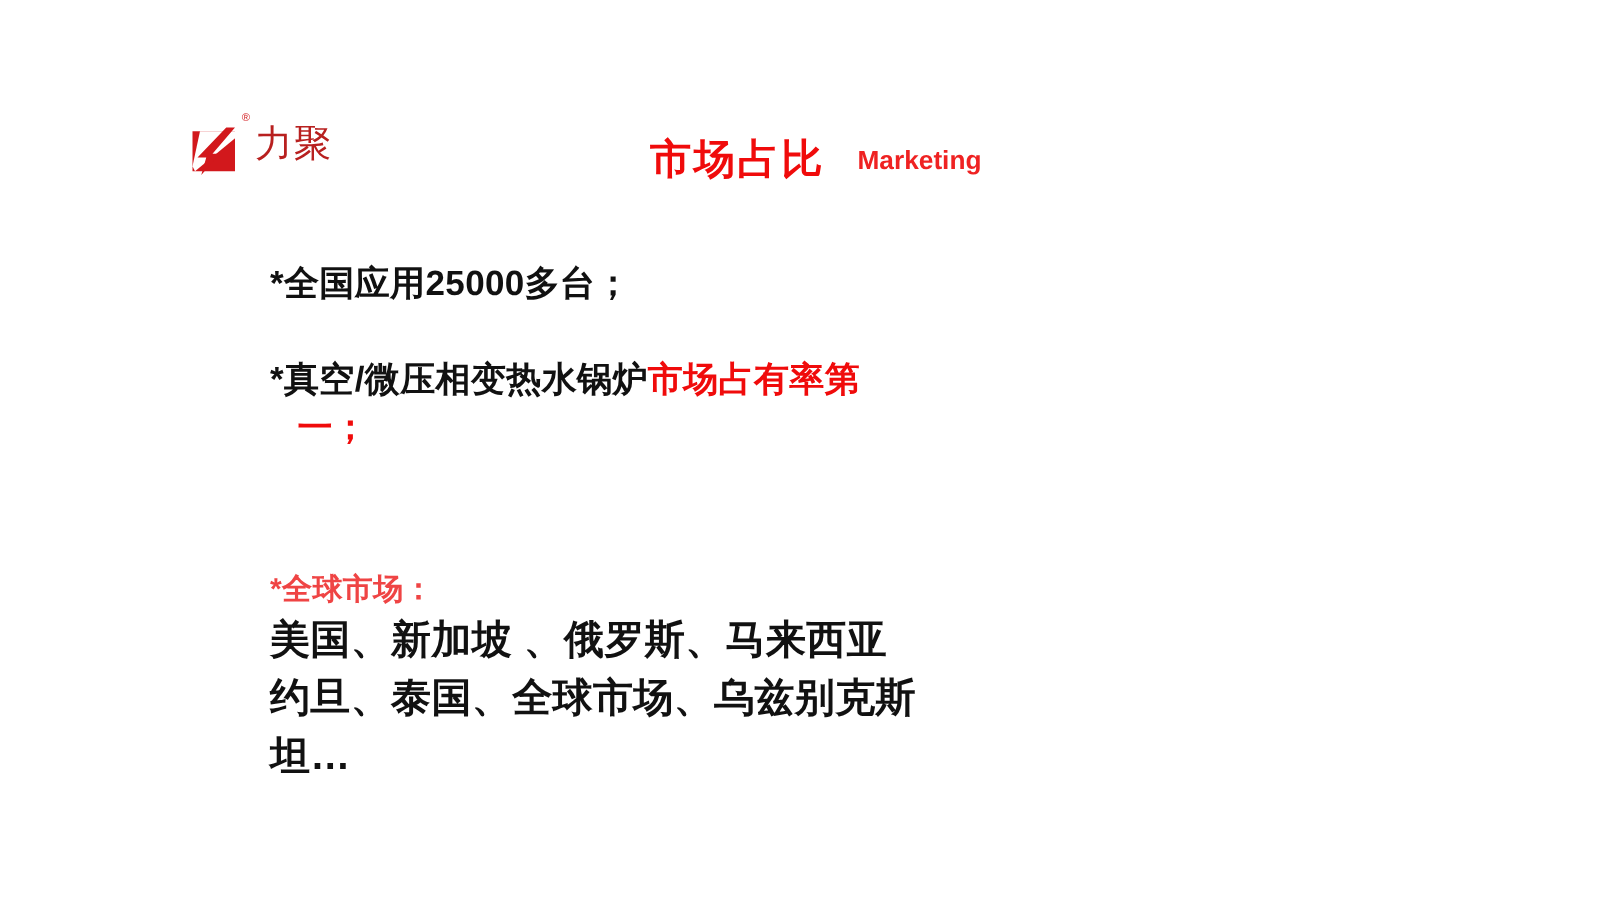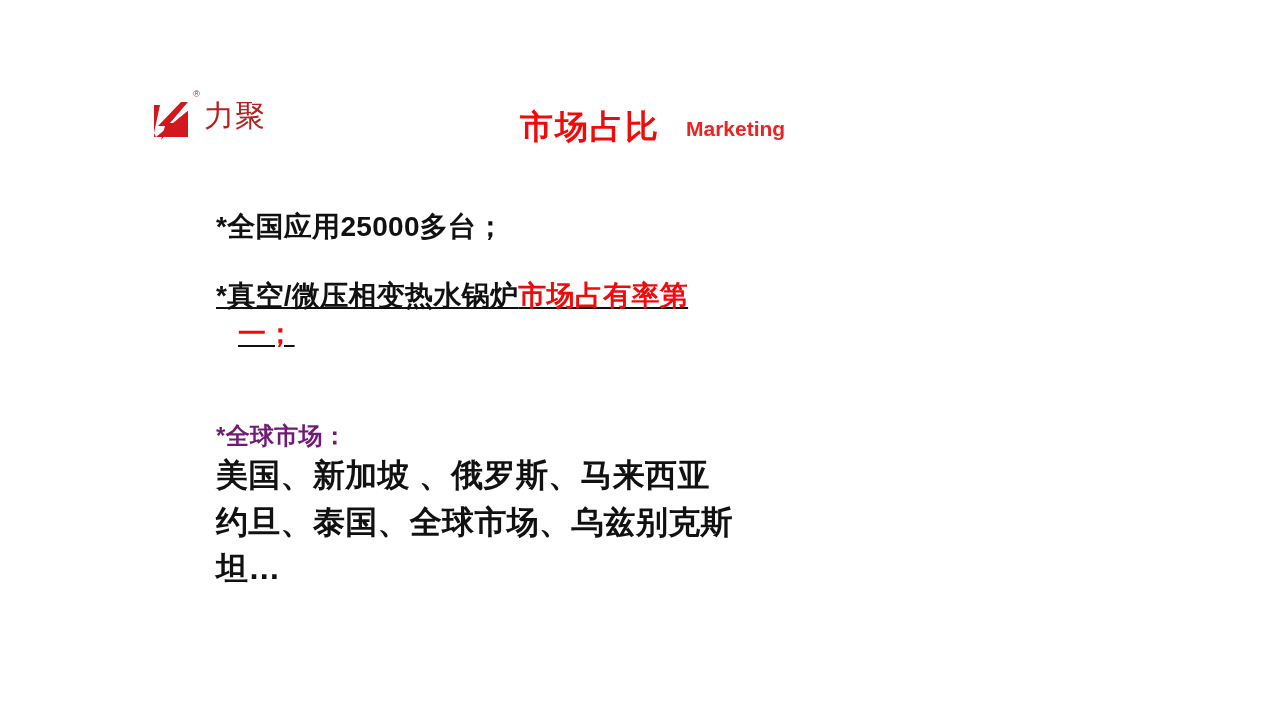--- a/index.html
+++ b/index.html
@@ -94,43 +94,43 @@
     width: 500px;
   }
   .bullet {
     font-size: 28px;
     font-weight: bold;
     color: #111111;
     line-height: 1.38;
     letter-spacing: 0.3px;
   }
   .bullet.gap-top {
-    margin-top: 30px;
-    text-decoration: underline;
+    margin-top: 38px;
   }
   .bullet .hl {
     color: #f00b0b;
   }
   .bullet .indent-wrap {
     display: block;
     padding-left: 22px;
   }
 
   .global-block {
     position: absolute;
     left: 216px;
     top: 420px;
     width: 560px;
   }
   .global-head {
     font-size: 24px;
     font-weight: bold;
-    color: #701a75;
+    color: #ef4444;
     line-height: 1.35;
     letter-spacing: 0.3px;
+    margin-top: 36px;
   }
   .global-line {
     font-size: 32px;
     font-weight: bold;
     color: #111111;
     line-height: 1.45;
     letter-spacing: 0.3px;
   }
 
   

